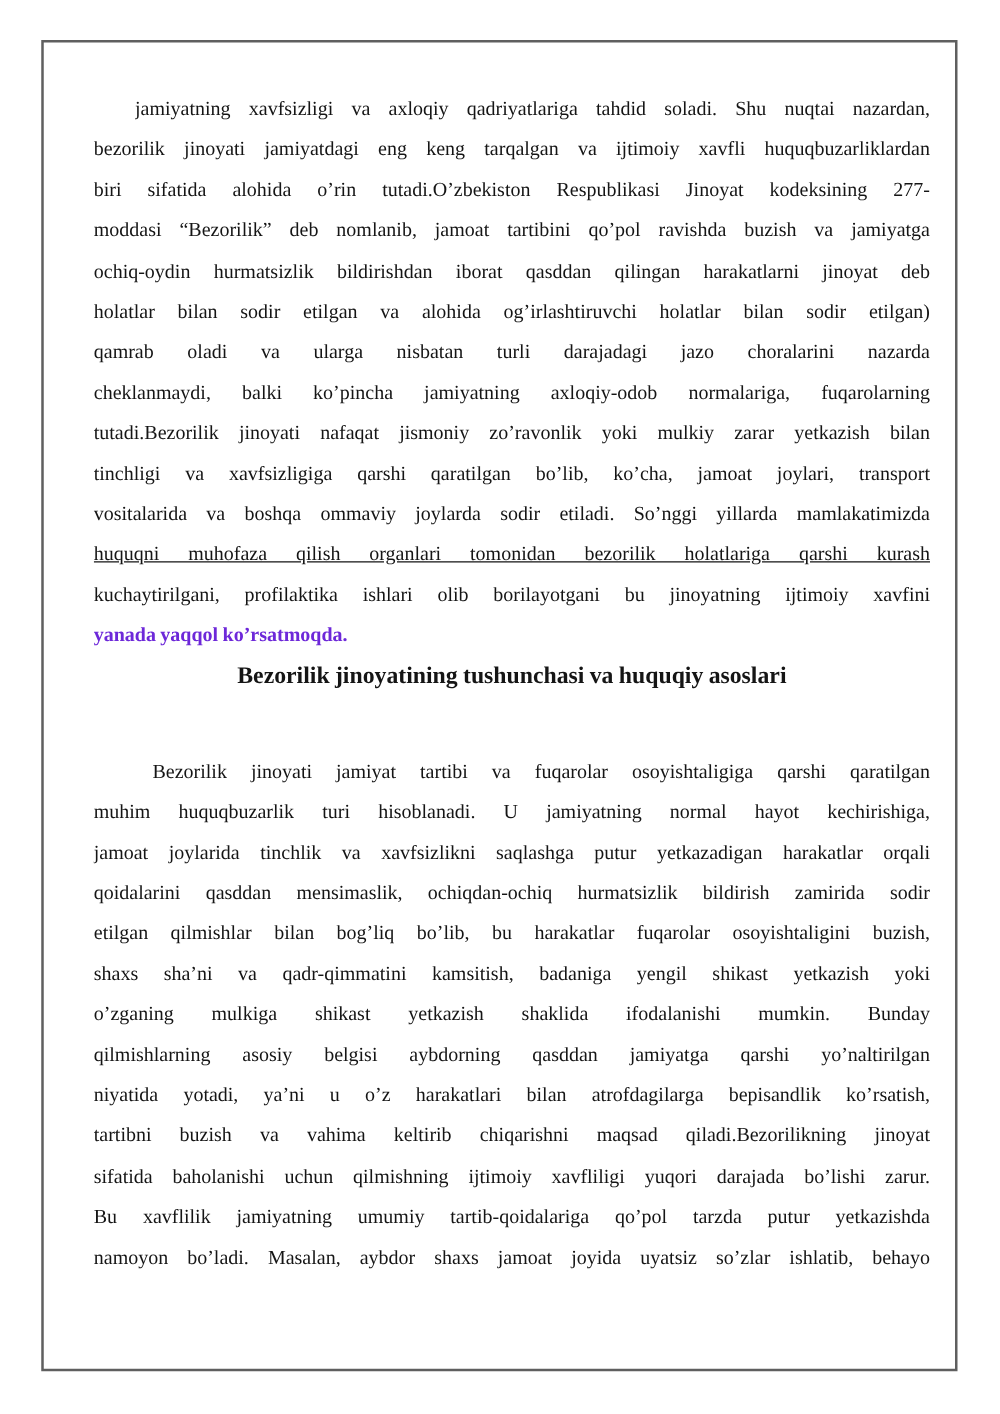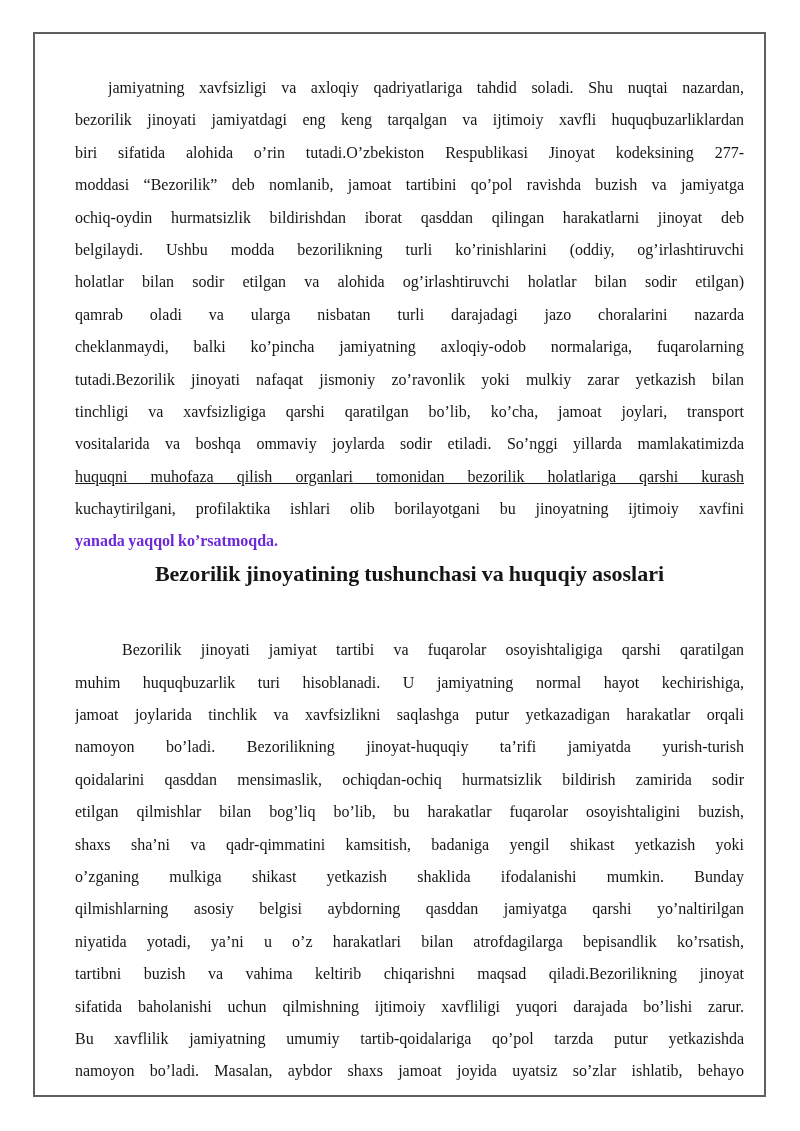--- a/index.html
+++ b/index.html
@@ -44,50 +44,48 @@
   .line.no-justify {
     text-align: left;
     text-align-last: left;
   }
   .line.indent {
     padding-left: 47px;
     margin-top: 44px;
   }
   .line.heading {
     font-weight: bold;
-    font-size: 22px;
+    font-size: 19px;
     text-align: center;
     text-align-last: center;
   }
 </style>
 </head>
 <body style="background: rgb(255, 255, 255);">
 
 <div class="page-border" style="border-color: rgb(95, 95, 95);"></div>
 <div class="text-block">
     <div class="line" style="color: rgb(21, 21, 21); margin-left: 33px;">jamiyatning xavfsizligi va axloqiy qadriyatlariga tahdid soladi. Shu nuqtai nazardan,</div>
     <div class="line" style="color: rgb(21, 21, 21);">bezorilik jinoyati jamiyatdagi eng keng tarqalgan va ijtimoiy xavfli huquqbuzarliklardan</div>
     <div class="line" style="color: rgb(21, 21, 21);">biri sifatida alohida o’rin tutadi.O’zbekiston Respublikasi Jinoyat kodeksining 277-</div>
     <div class="line" style="color: rgb(21, 21, 21);">moddasi “Bezorilik” deb nomlanib, jamoat tartibini qo’pol ravishda buzish va jamiyatga</div>
     <div class="line" style="color: rgb(21, 21, 21);">ochiq-oydin hurmatsizlik bildirishdan iborat qasddan qilingan harakatlarni jinoyat deb</div>
-    <div class="line" style="color: rgb(21, 21, 21);">belgilaydi. Ushbu modda bezorilikning turli ko’rinishlarini (oddiy, og’irlashtiruvchi</div>
     <div class="line" style="color: rgb(21, 21, 21);">holatlar bilan sodir etilgan va alohida og’irlashtiruvchi holatlar bilan sodir etilgan)</div>
     <div class="line" style="color: rgb(21, 21, 21);">qamrab oladi va ularga nisbatan turli darajadagi jazo choralarini nazarda</div>
     <div class="line" style="color: rgb(21, 21, 21);">cheklanmaydi, balki ko’pincha jamiyatning axloqiy-odob normalariga, fuqarolarning</div>
     <div class="line" style="color: rgb(21, 21, 21);">tutadi.Bezorilik jinoyati nafaqat jismoniy zo’ravonlik yoki mulkiy zarar yetkazish bilan</div>
     <div class="line" style="color: rgb(21, 21, 21);">tinchligi va xavfsizligiga qarshi qaratilgan bo’lib, ko’cha, jamoat joylari, transport</div>
     <div class="line" style="color: rgb(21, 21, 21);">vositalarida va boshqa ommaviy joylarda sodir etiladi. So’nggi yillarda mamlakatimizda</div>
     <div class="line" style="color: rgb(21, 21, 21); text-decoration: underline;">huquqni muhofaza qilish organlari tomonidan bezorilik holatlariga qarshi kurash</div>
     <div class="line" style="color: rgb(21, 21, 21);">kuchaytirilgani, profilaktika ishlari olib borilayotgani bu jinoyatning ijtimoiy xavfini</div>
     <div class="line no-justify" style="color: #6d28d9; font-weight: bold;">yanada yaqqol ko’rsatmoqda.</div>
     <div class="line heading" style="color: rgb(21, 21, 21);">Bezorilik jinoyatining tushunchasi va huquqiy asoslari</div>
     <div class="line indent" style="color: rgb(21, 21, 21);">Bezorilik jinoyati jamiyat tartibi va fuqarolar osoyishtaligiga qarshi qaratilgan</div>
     <div class="line" style="color: rgb(21, 21, 21);">muhim huquqbuzarlik turi hisoblanadi. U jamiyatning normal hayot kechirishiga,</div>
     <div class="line" style="color: rgb(21, 21, 21);">jamoat joylarida tinchlik va xavfsizlikni saqlashga putur yetkazadigan harakatlar orqali</div>
-    <div class="line" style="color: rgb(21, 21, 21);">namoyon bo’ladi. Bezorilikning jinoyat-huquqiy ta’rifi jamiyatda yurish-turish</div>
     <div class="line" style="color: rgb(21, 21, 21);">qoidalarini qasddan mensimaslik, ochiqdan-ochiq hurmatsizlik bildirish zamirida sodir</div>
     <div class="line" style="color: rgb(21, 21, 21);">etilgan qilmishlar bilan bog’liq bo’lib, bu harakatlar fuqarolar osoyishtaligini buzish,</div>
     <div class="line" style="color: rgb(21, 21, 21);">shaxs sha’ni va qadr-qimmatini kamsitish, badaniga yengil shikast yetkazish yoki</div>
     <div class="line" style="color: rgb(21, 21, 21);">o’zganing mulkiga shikast yetkazish shaklida ifodalanishi mumkin. Bunday</div>
     <div class="line" style="color: rgb(21, 21, 21);">qilmishlarning asosiy belgisi aybdorning qasddan jamiyatga qarshi yo’naltirilgan</div>
     <div class="line" style="color: rgb(21, 21, 21);">niyatida yotadi, ya’ni u o’z harakatlari bilan atrofdagilarga bepisandlik ko’rsatish,</div>
     <div class="line" style="color: rgb(21, 21, 21);">tartibni buzish va vahima keltirib chiqarishni maqsad qiladi.Bezorilikning jinoyat</div>
     <div class="line" style="color: rgb(21, 21, 21);">sifatida baholanishi uchun qilmishning ijtimoiy xavfliligi yuqori darajada bo’lishi zarur.</div>
     <div class="line" style="color: rgb(21, 21, 21);">Bu xavflilik jamiyatning umumiy tartib-qoidalariga qo’pol tarzda putur yetkazishda</div>
     <div class="line" style="color: rgb(21, 21, 21);">namoyon bo’ladi. Masalan, aybdor shaxs jamoat joyida uyatsiz so’zlar ishlatib, behayo</div>

